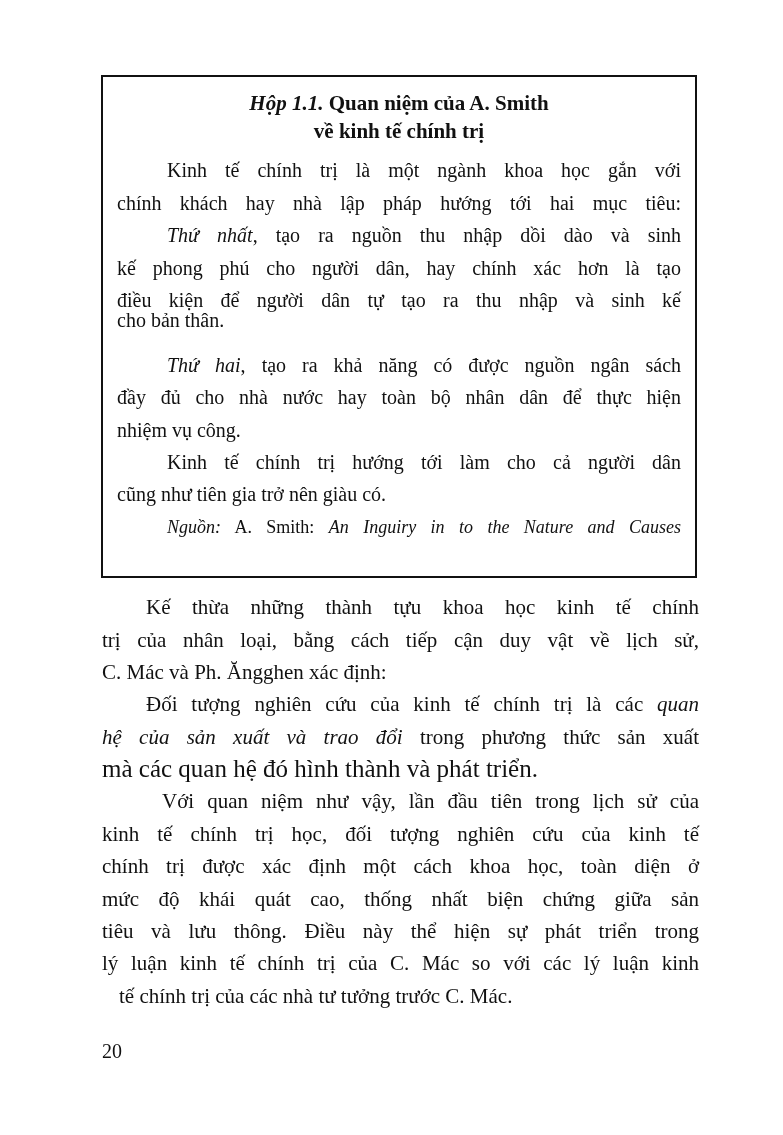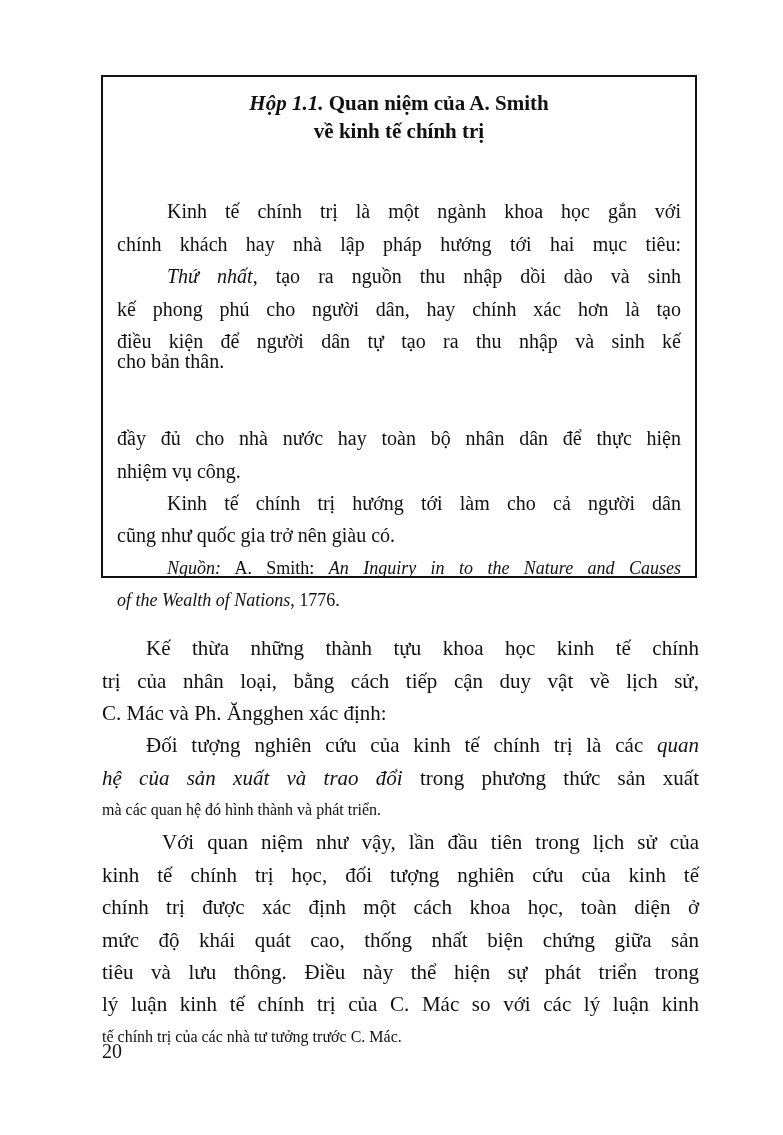--- a/index.html
+++ b/index.html
@@ -11,21 +11,21 @@
     .box {
       position: absolute; left: 101px; top: 75px; width: 596px; height: 503px;
       border: 2px solid #111; box-sizing: border-box;
     }
     .box-title {
       position: absolute; left: 0; right: 0; top: 12px;
       text-align: center; font-weight: bold; font-size: 21px; line-height: 28px;
     }
     .box-title em { font-style: italic; }
     .line {
-      position: absolute; font-size: 20px; line-height: 26px; white-space: nowrap; margin-top: 41px;
+      position: absolute; font-size: 20px; line-height: 26px; white-space: nowrap;
     }
     .justify { text-align: justify; text-align-last: justify; }
     .page-number {
       position: absolute; left: 102px; top: 1040px; font-size: 20px;
     }
     i { font-style: italic; }
   </style>
 </head>
 <body>
 
@@ -34,37 +34,37 @@
     <div><em>Hộp 1.1.</em><span> Quan niệm của A. Smith</span></div>
     <div>về kinh tế chính trị</div>
   </div>
 
   <div class="line justify" style="left:64px; right:14px; top:80px;">Kinh tế chính trị là một ngành khoa học gắn với</div>
   <div class="line justify" style="left:14px; right:14px; top:113px;">chính khách hay nhà lập pháp hướng tới hai mục tiêu:</div>
   <div class="line justify" style="left:64px; right:14px; top:145px;"><i>Thứ nhất</i>, <span>tạo ra nguồn thu nhập dồi dào và sinh</span></div>
   <div class="line justify" style="left:14px; right:14px; top:178px;">kế phong phú cho người dân, hay chính xác hơn là tạo</div>
   <div class="line justify" style="left:14px; right:14px; top:210px;">điều kiện để người dân tự tạo ra thu nhập và sinh kế</div>
   <div class="line" style="left:14px; top:230px;">cho bản thân.</div>
+  <div class="line justify" style="left:64px; right:14px; top:275px;"><i>Thứ hai</i>, <span>tạo ra khả năng có được nguồn ngân sách</span></div>
   <div class="line justify" style="left:14px; right:14px; top:307px;">đầy đủ cho nhà nước hay toàn bộ nhân dân để thực hiện</div>
   <div class="line" style="left:14px; top:340px;text-align:right;">nhiệm vụ công.</div>
   <div class="line justify" style="left:64px; right:14px; top:372px;">Kinh tế chính trị hướng tới làm cho cả người dân</div>
-  <div class="line" style="left:14px; top:404px;">cũng như quốc gia trở nên giàu có.</div>
+  <div class="line" style="left:14px; top:404px;">cũng như tiên gia trở nên giàu có.</div>
   <div class="line justify" style="left:64px; right:14px; top:437px; font-size:18px;"><i>Nguồn:</i><span> A. Smith: </span><i>An Inguiry in to the Nature and Causes</i></div>
-  <div class="line" style="left:14px; top:469px; font-size:18px;"><i>of the Wealth of Nations</i><span>, 1776.</span></div>
 </div>
 
 <div>
   <div class="line justify" style="left:146px; right:84px; top:594px; font-size:21px;">Kế thừa những thành tựu khoa học kinh tế chính</div>
   <div class="line justify" style="left:102px; right:84px; top:627px; font-size:21px;">trị của nhân loại, bằng cách tiếp cận duy vật về lịch sử,</div>
   <div class="line" style="left:102px; top:659px; font-size:21px;">C. Mác và Ph. Ăngghen xác định:</div>
   <div class="line justify" style="left:146px; right:84px; top:691px; font-size:21px;"><span>Đối tượng nghiên cứu của kinh tế chính trị là các</span> <i>quan</i></div>
   <div class="line justify" style="left:102px; right:84px; top:724px; font-size:21px;"><i>hệ của sản xuất và trao đổi</i><span> trong phương thức sản xuất</span></div>
-  <div class="line" style="left:102px; top:756px; font-size:16px;">mà các quan hệ đó hình thành và phát triển.</div>
+  <div class="line" style="left:102px; top:756px; font-size:25px;">mà các quan hệ đó hình thành và phát triển.</div>
   <div class="line justify" style="left:162px; right:84px; top:788px; font-size:21px;">Với quan niệm như vậy, lần đầu tiên trong lịch sử của</div>
   <div class="line justify" style="left:102px; right:84px; top:821px; font-size:21px;">kinh tế chính trị học, đối tượng nghiên cứu của kinh tế</div>
   <div class="line justify" style="left:102px; right:84px; top:853px; font-size:21px;">chính trị được xác định một cách khoa học, toàn diện ở</div>
   <div class="line justify" style="left:102px; right:84px; top:886px; font-size:21px;">mức độ khái quát cao, thống nhất biện chứng giữa sản</div>
   <div class="line justify" style="left:102px; right:84px; top:918px; font-size:21px;">tiêu và lưu thông. Điều này thể hiện sự phát triển trong</div>
   <div class="line justify" style="left:102px; right:84px; top:950px; font-size:21px;">lý luận kinh tế chính trị của C. Mác so với các lý luận kinh</div>
-  <div class="line" style="left:102px; top:983px; font-size:16px;">tế chính trị của các nhà tư tưởng trước C. Mác.</div>
+  <div class="line" style="left:119px; top:983px; font-size:21px;">tế chính trị của các nhà tư tưởng trước C. Mác.</div>
 </div>
 
 <div class="page-number">20</div>
 
 </body></html>

